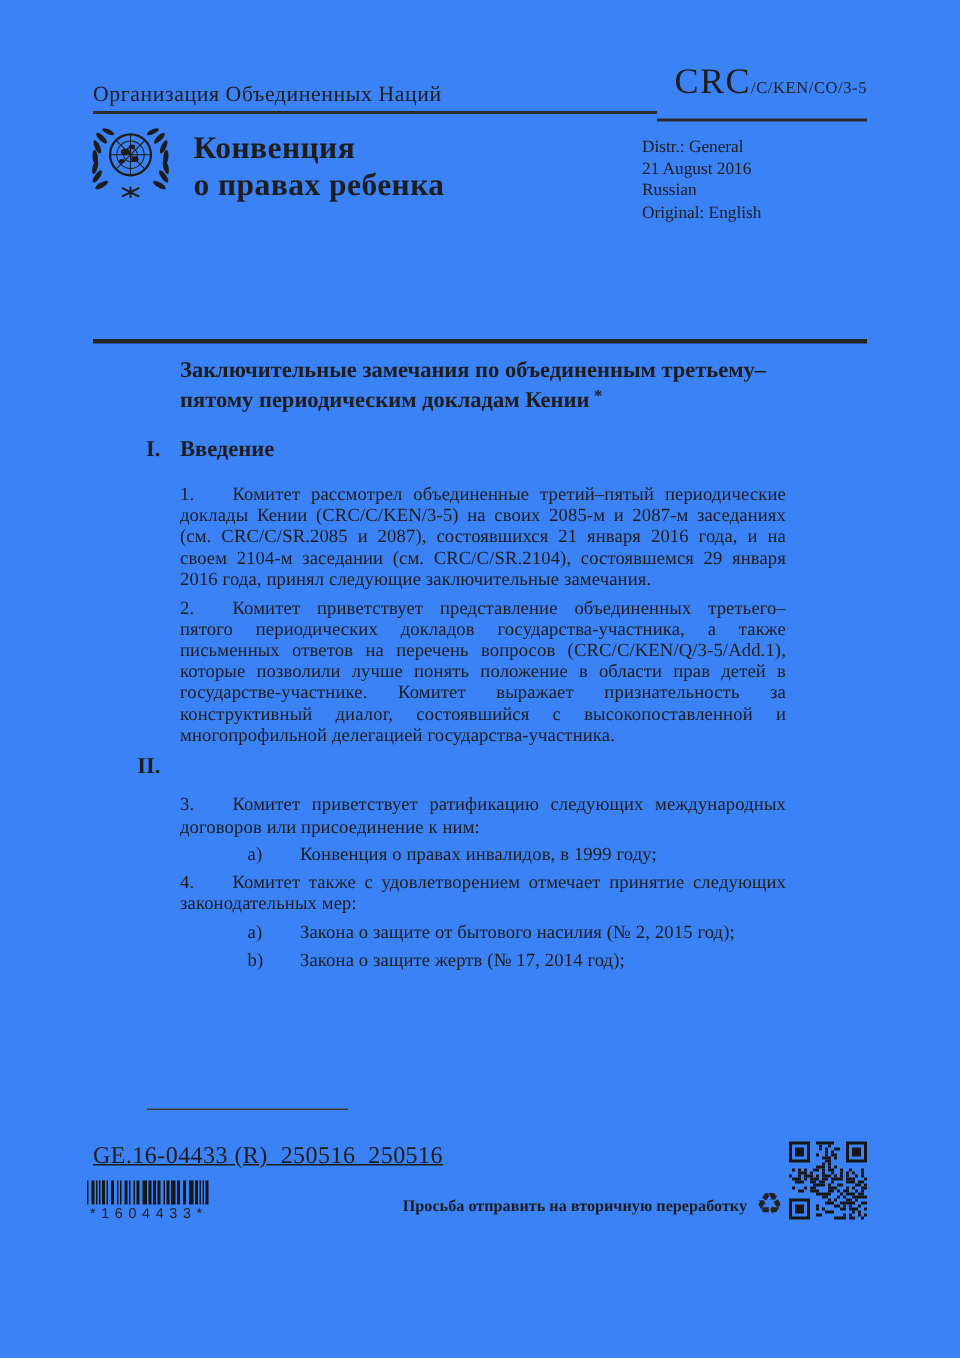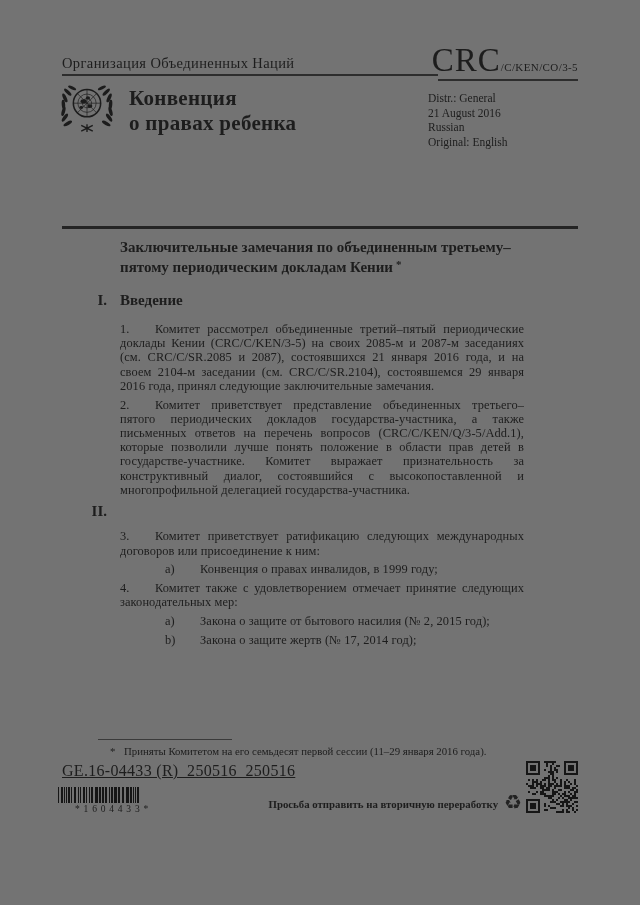--- a/index.html
+++ b/index.html
@@ -1,25 +1,25 @@
 <!DOCTYPE html>
 <html><head>
 <meta charset="utf-8">
 <style>
   html,body{margin:0;padding:0;background:#e8e8e8;}
   .page{
     position:relative;width:640px;height:905px;margin:0 auto;
-    background:#737373;color:#1d1d1d;
+    background:#3b82f6;color:#1d1d1d;
     font-family:"Liberation Serif","DejaVu Serif",serif;
     overflow:hidden;
   }
   
   .org{position:absolute;left:62px;top:55px;font-size:14.5px;letter-spacing:.4px;}
   .symbol{position:absolute;right:62px;top:42px;text-align:right;white-space:nowrap;}
-  .sym-main{font-size:33px;letter-spacing:1px;}
+  .sym-main{font-size:24px;letter-spacing:1px;}
   .sym-sub{font-size:11px;letter-spacing:.4px;}
   .rule{position:absolute;background:#2d2d2d;}
   .rule-left{left:62px;top:74px;width:376px;height:1.5px;}
   .rule-right{left:438px;right:62px;top:79px;height:1.5px;}
   .rule-thick{left:62px;right:62px;top:226px;height:2.5px;background:#242424;}
   .emblem{position:absolute;left:58px;top:83px;width:58px;height:50px;}
   .masthead{position:absolute;left:129px;top:86px;font-size:21px;font-weight:bold;line-height:24.5px;letter-spacing:.3px;}
   .distr{position:absolute;left:428px;top:91px;font-size:11.5px;line-height:14.6px;}
   
   .bodyflow{position:absolute;left:62px;top:237px;width:516px;}
@@ -34,21 +34,21 @@
   .pnum{display:inline-block;width:35px;}
   .tab{display:inline-block;width:45px;}
   .plabel{display:inline-block;width:35px;}
   
   .fn-sep{position:absolute;left:98px;top:739px;width:134px;height:1px;background:#3a3a3a;}
   .footnote{position:absolute;left:110px;top:745px;width:452px;font-size:10.8px;line-height:13px;}
   .fn-marker{display:inline-block;width:14px;}
   .ge{position:absolute;left:62px;top:762px;font-size:16px;letter-spacing:.3px;white-space:pre;text-decoration:underline;}
   .barcode{position:absolute;left:58px;top:787px;width:86px;height:16px;}
   .barcode b{position:absolute;top:0;height:100%;background:#161616;}
-  .barcode-label{position:absolute;left:58px;top:804px;width:92px;font-family:Liberation Serif, serif;font-size:9.5px;letter-spacing:3.8px;padding-left:2px;white-space:nowrap;text-align:right;}
+  .barcode-label{position:absolute;left:58px;top:804px;width:92px;font-family:Liberation Sans, sans-serif;font-size:9.5px;letter-spacing:3.8px;padding-left:2px;white-space:nowrap;}
   .footer-right{position:absolute;right:62px;top:761px;display:flex;align-items:flex-end;}
   .recycle-label{font-weight:bold;font-size:10.8px;margin-bottom:3px;white-space:nowrap;}
   .recycle-icon{font-family:"DejaVu Sans",sans-serif;font-size:20px;line-height:1;margin:0 4px 1px 6px;color:#222;}
   .qr{position:relative;width:52px;height:52px;flex:none;}
   .qr b{position:absolute;width:2px;height:2px;background:#161616;}
   .qr .f{position:absolute;width:14px;height:14px;border:2px solid #161616;box-sizing:border-box;}
   .qr .f::after{content:"";position:absolute;left:2px;top:2px;width:6px;height:6px;background:#161616;}
 </style>
 </head>
 <body>
@@ -129,21 +129,20 @@
 
 
     <p class="para"><span class="pnum">4.</span><span>Комитет также с удовлетворением отмечает принятие следующих законодательных мер:</span></p>
 
     <p class="para"><span class="tab"></span><span class="plabel">a)</span><span>Закона о защите от бытового насилия (№ 2, 2015 год);</span></p>
 
     <p class="para"><span class="tab"></span><span class="plabel">b)</span><span>Закона о защите жертв (№ 17, 2014 год);</span></p>
   </div>
 
   <div class="fn-sep"></div>
-  <div class="footnote"><span class="fn-marker">*</span><span>Приняты Комитетом на его семьдесят первой сессии (11–29 января 2016 года).</span></div>
 
   <div class="ge">GE.16-04433 (R)  250516  250516</div>
   <div class="barcode">
       <b style="left:0px;width:1px"></b>
       <b style="left:3px;width:2px"></b>
       <b style="left:6px;width:1px"></b>
       <b style="left:8px;width:1px"></b>
       <b style="left:10px;width:2px"></b>
       <b style="left:13px;width:1px"></b>
       <b style="left:16px;width:2px"></b>

